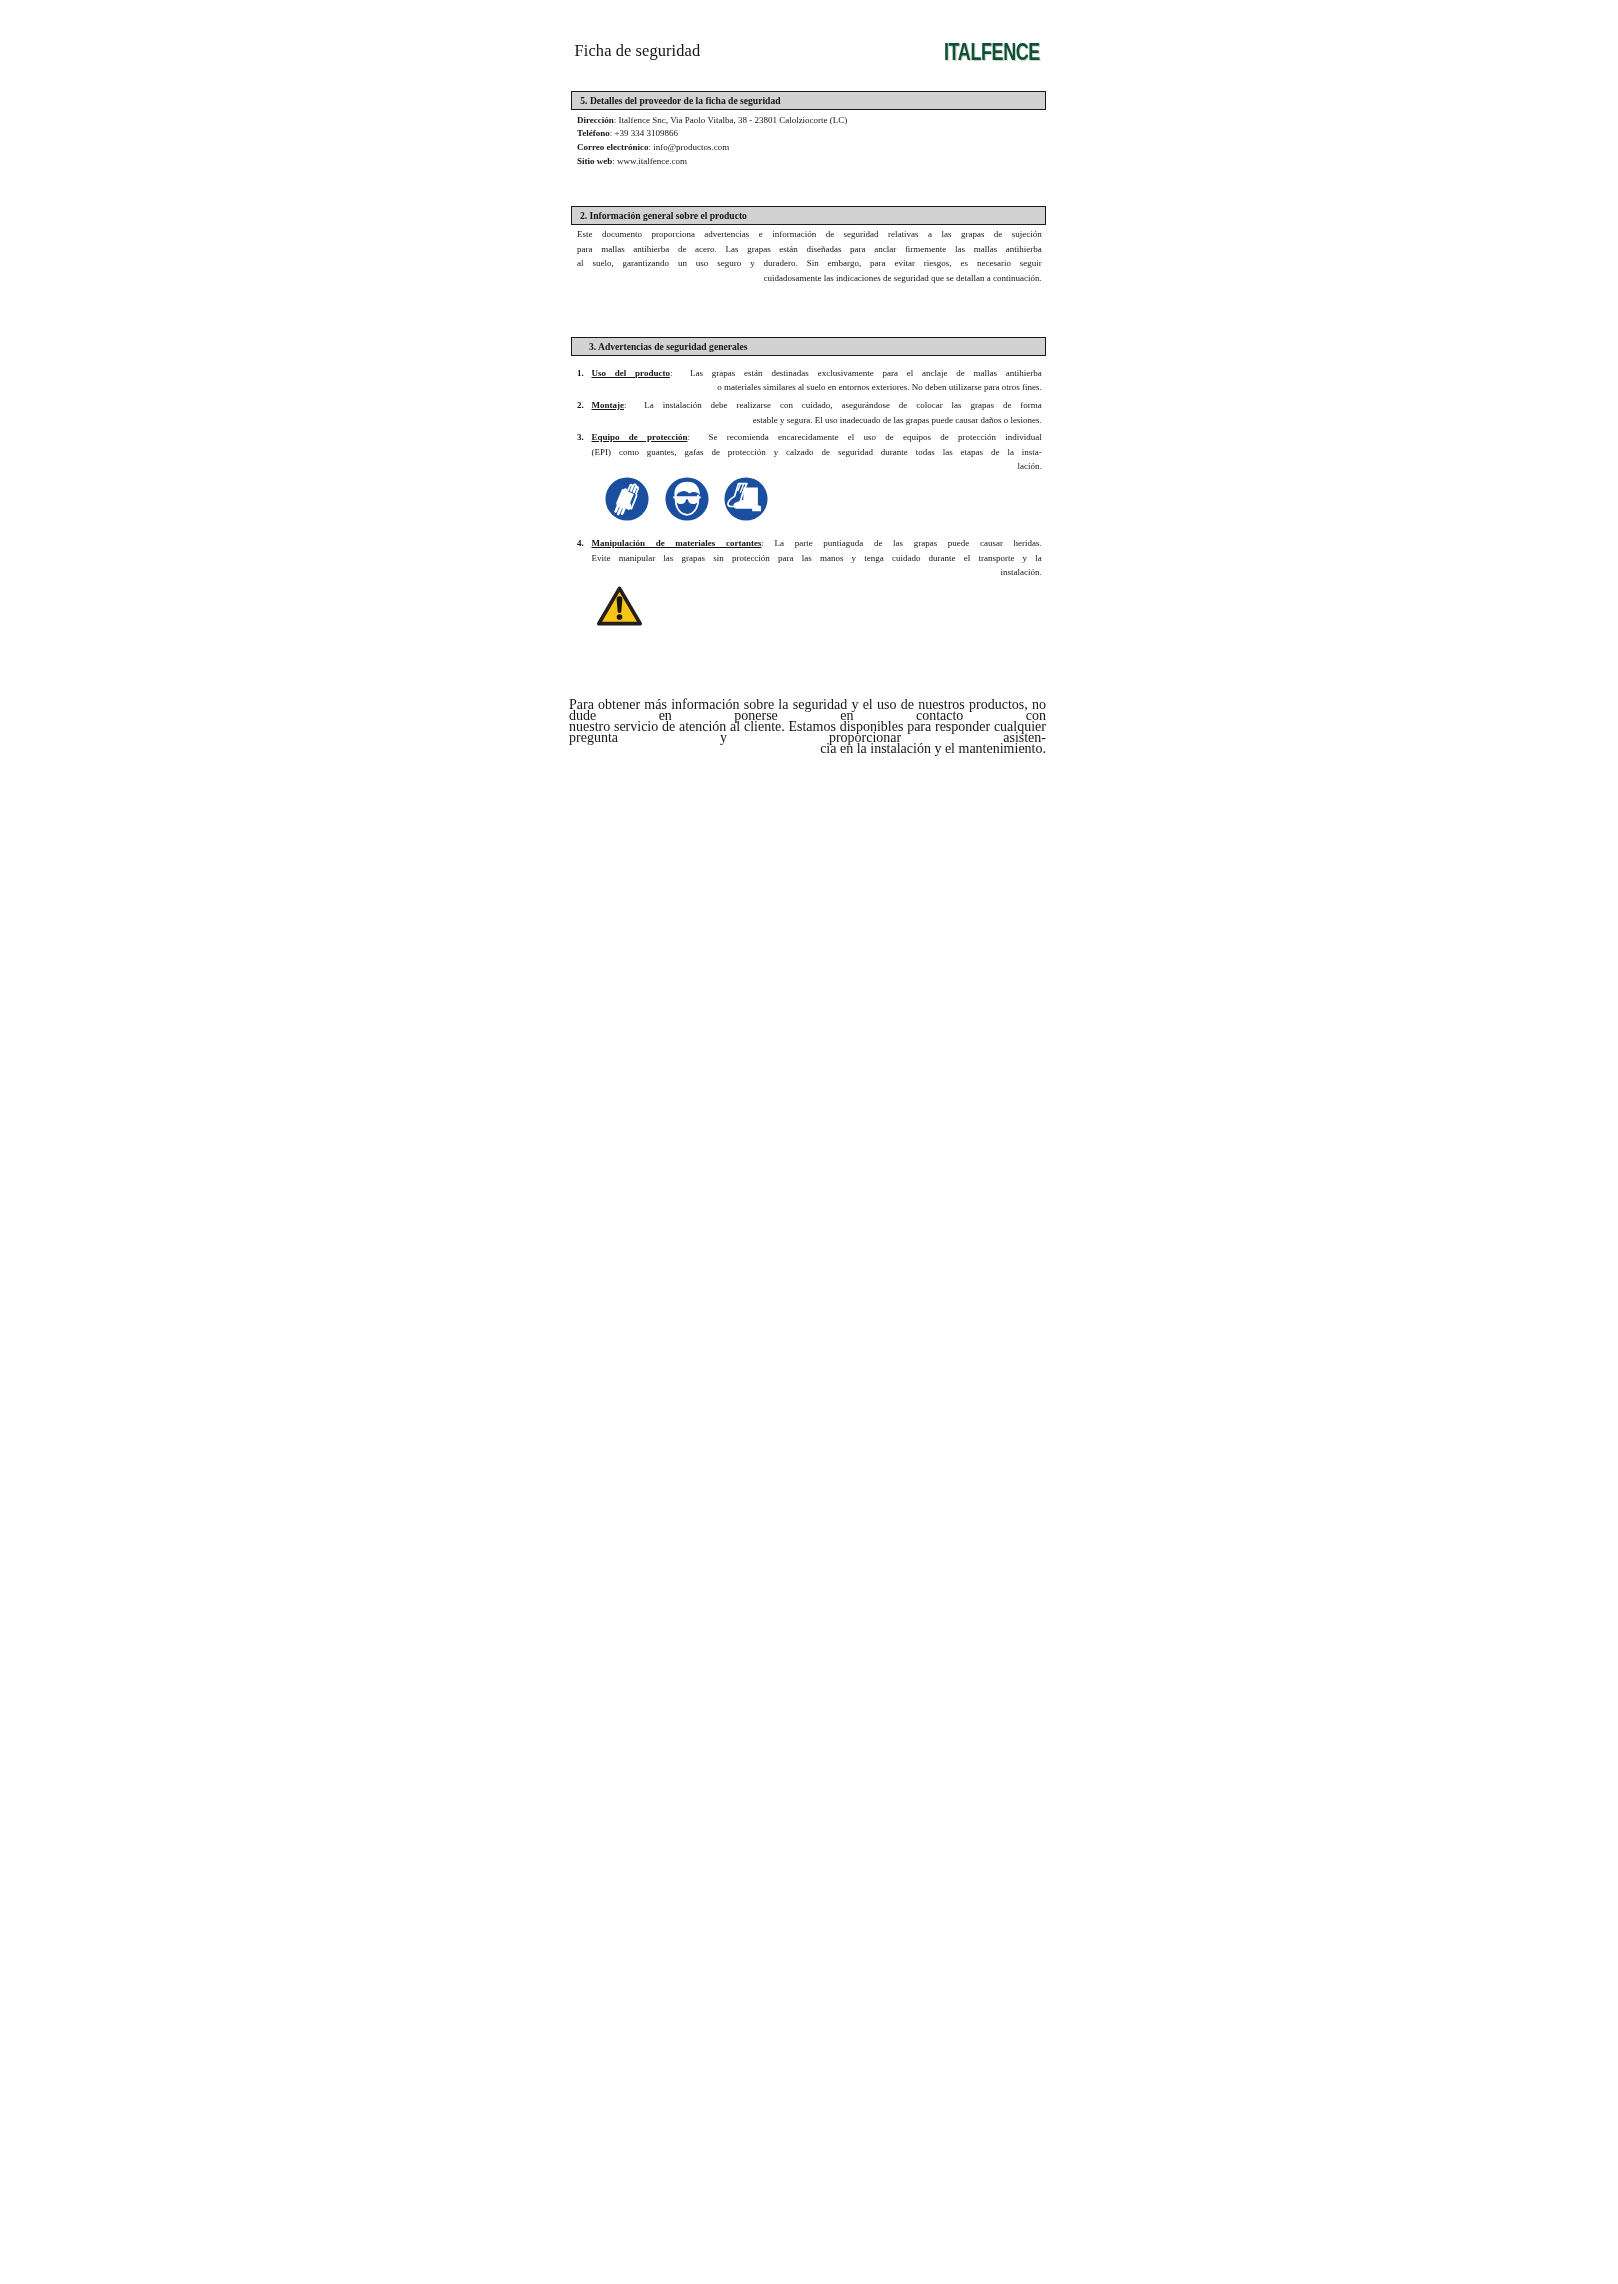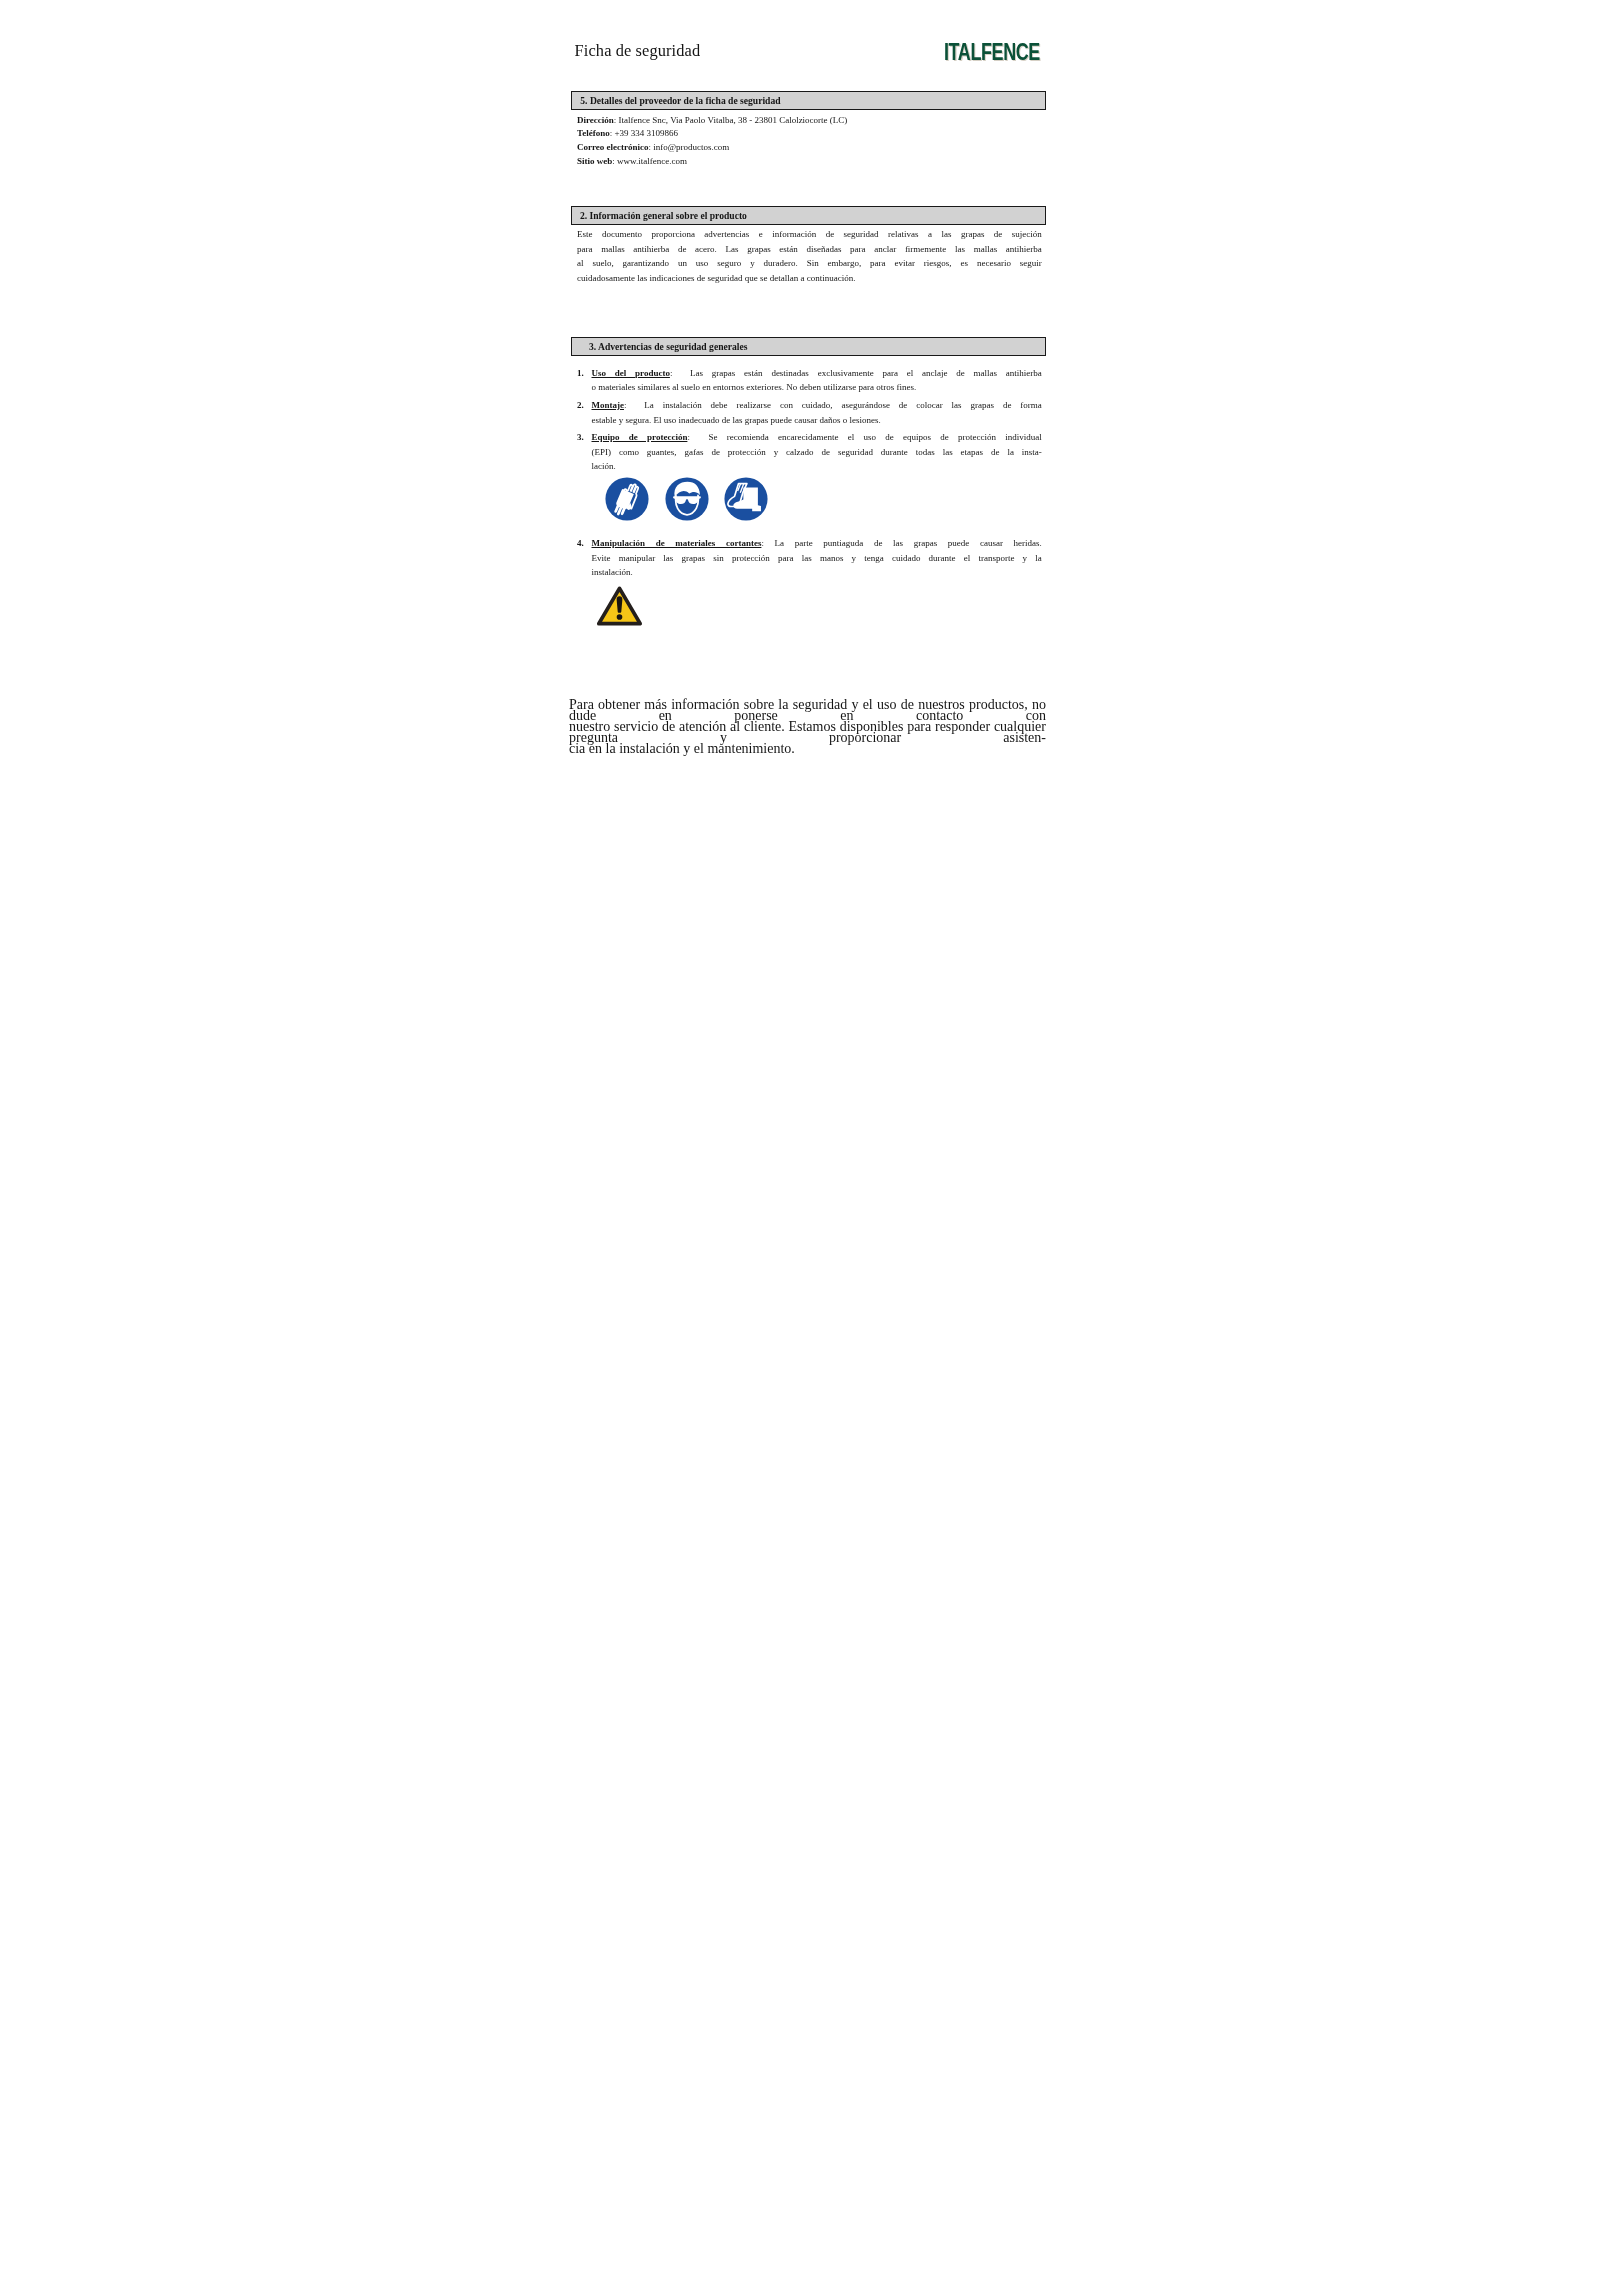--- a/index.html
+++ b/index.html
@@ -36,21 +36,21 @@
   }
   .secbar.s1{margin-top:27px;}
   .secbar.s2{margin-top:38px;padding-left:8px;}
   .secbar.s3{margin-top:52px;padding-left:17px;}
   
   .contacts{margin:3.7px 4.2px 0 8px;font-size:9px;line-height:13.6px;}
   .contacts b{font-weight:700;text-align:right;}
   
   .para{margin:1.9px 4.2px 0 8px;font-size:9px;line-height:14.5px;}
   .jl{text-align:justify;text-align-last:justify;}
-  .ll{text-align:left;}
+  .ll{text-align:right;}
   
   .items{margin:9.4px 4.2px 0 8px;font-size:9px;line-height:14.5px;}
   .li{display:flex;margin-bottom:3.3px;}
   .num{width:14.5px;flex:none;font-weight:700;}
   .itext{flex:1;min-width:0;}
   .itext b{font-weight:700;text-decoration:underline;}
   
   .ppe-row{display:flex;gap:15.5px;margin:2.8px 0 15px 28px;}
   .ppe{display:block;}
   

